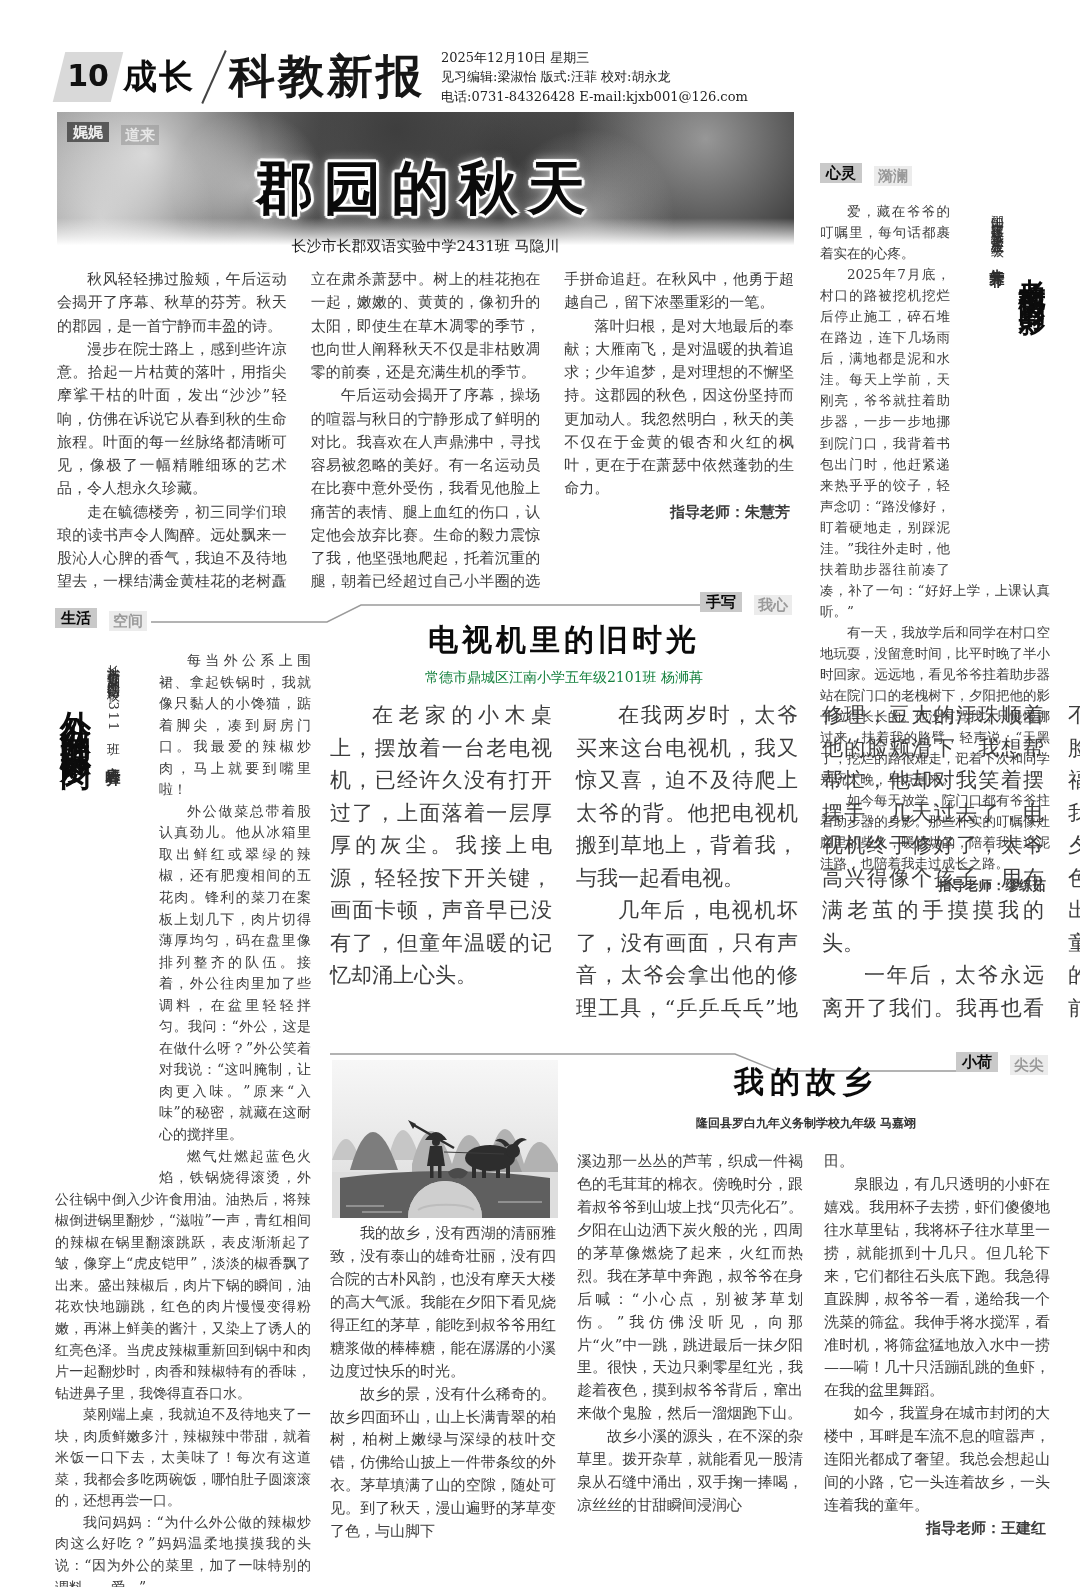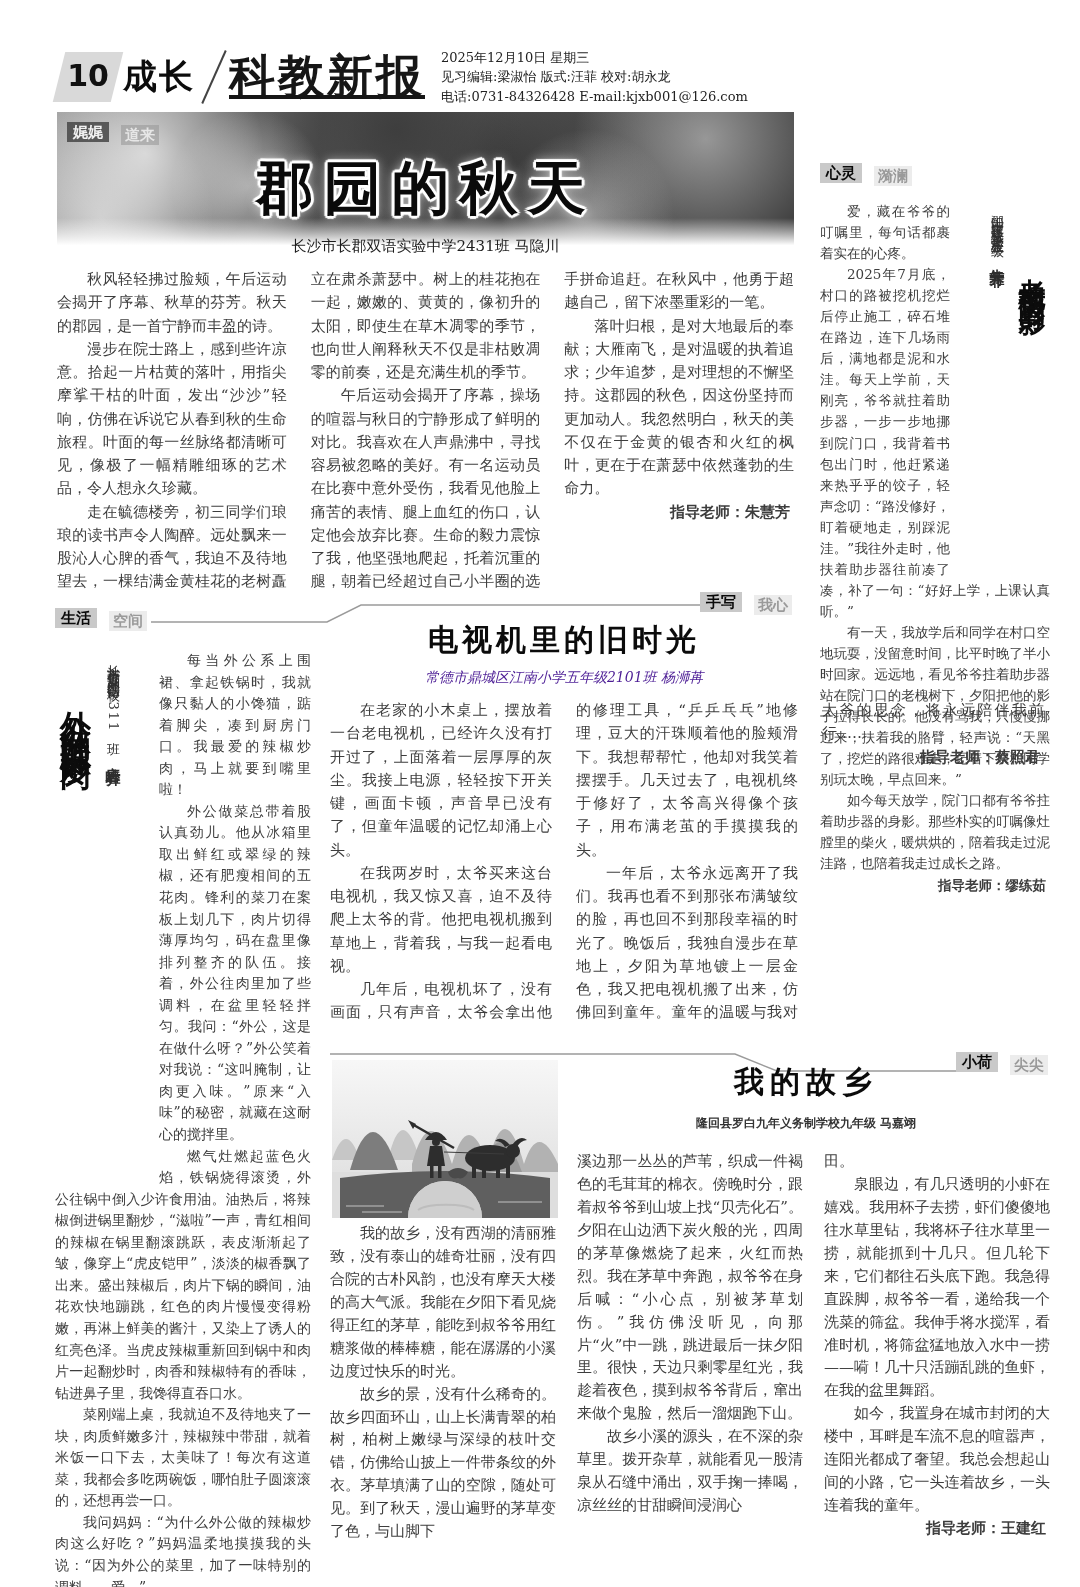--- a/index.html
+++ b/index.html
@@ -5,21 +5,21 @@
   html,body{margin:0;padding:0;background:#f2f2f2;}
   .page{position:relative;width:1080px;height:1587px;background:#ffffff;margin:0 auto;overflow:hidden;
         font-family:"DejaVu Serif",serif;color:#3d3d3d;}
   
   .masthead{position:absolute;left:59px;top:44px;width:995px;height:66px;display:flex;align-items:center;}
   .page-badge{position:relative;width:58px;height:50px;margin-right:6px;}
   .page-badge .bg{position:absolute;left:0;top:0;width:100%;height:100%;background:#d9d9d9;transform:skewX(-14deg);}
   .page-badge .num{position:absolute;width:100%;text-align:center;top:6px;font:700 30px "DejaVu Sans",sans-serif;color:#111;}
   .section-name{font:900 34px "DejaVu Sans",sans-serif;color:#0c0c0c;letter-spacing:2px;}
   .mast-slash{width:2px;height:58px;background:#444;transform:rotate(24deg);margin:0 14px 0 18px;}
-  .paper-name{font:900 46px "DejaVu Serif",serif;color:#161616;letter-spacing:3px;text-decoration:underline;}
+  .paper-name{font:900 46px "DejaVu Serif",serif;color:#161616;letter-spacing:3px;}
   .mast-info{margin-left:16px;font-size:13px;line-height:1.5;color:#222;white-space:nowrap;}
   
   .tag{display:inline-flex;font-family:"DejaVu Sans",sans-serif;font-size:15px;font-weight:700;line-height:20px;}
   .tag .a{background:#c9c9c9;color:#0a0a0a;padding:0 6px;}
   .tag .b{background:#ececec;color:#9a9a9a;padding:0 4px;margin-left:12px;transform:translateY(3px);}
   .tag.on-photo .a{background:rgba(70,70,70,.85);color:#f2f2f2;}
   .tag.on-photo .b{background:rgba(150,150,150,.55);color:#e6e6e6;}
   
   .banner{position:absolute;left:57px;top:112px;width:737px;height:148px;overflow:hidden;
     background:
@@ -61,22 +61,22 @@
   
   .rail-left{position:absolute;left:55px;top:606px;width:256px;}
   .rail-left .art{margin-top:44px;font-size:14px;line-height:1.54;}
   .pepper-float{float:left;width:96px;height:535px;margin-right:8px;}
   .pepper-inner{display:flex;height:100%;}
   .pepper-inner .v-title{font-size:31px;letter-spacing:7px;padding-top:36px;margin:0 4px 0 0;}
   
   .tv{position:absolute;left:330px;top:592px;width:468px;}
   .tv .tag{position:absolute;right:6px;top:0;}
   .tv-title{margin-top:28px;text-align:center;font:900 30px "DejaVu Sans",sans-serif;color:#0b0b0b;letter-spacing:4px;}
-  .tv-byline{text-align:center;font-size:14px;color:#4c1d95;margin-top:8px;font-style:italic;}
-  .tv-cols{margin-top:12px;height:346px;column-count:2;column-gap:24px;column-fill:auto;font-size:15px;line-height:1.55;}
+  .tv-byline{text-align:center;font-size:14px;color:#15803d;margin-top:8px;}
+  .tv-cols{margin-top:12px;height:346px;column-count:2;column-gap:24px;column-fill:auto;font-size:21px;line-height:1.55;}
   
   .hometown{position:absolute;left:330px;top:1046px;width:720px;height:530px;}
   .hometown .tag{position:absolute;right:2px;top:6px;}
   .ht-photo{position:absolute;left:2px;top:14px;width:226px;height:158px;}
   .ht-head{position:absolute;left:232px;top:16px;width:488px;text-align:center;}
   .ht-title{font:900 30px "DejaVu Sans",sans-serif;color:#0b0b0b;letter-spacing:6px;}
   .ht-byline{font-size:12px;color:#333;margin-top:12px;font-weight:bold;}
   .ht-cols{position:absolute;left:0;top:104px;width:720px;display:flex;gap:21px;font-size:15px;line-height:1.53;}
   .ht-col{width:226px;}
   .ht-col.first{padding-top:72px;}

